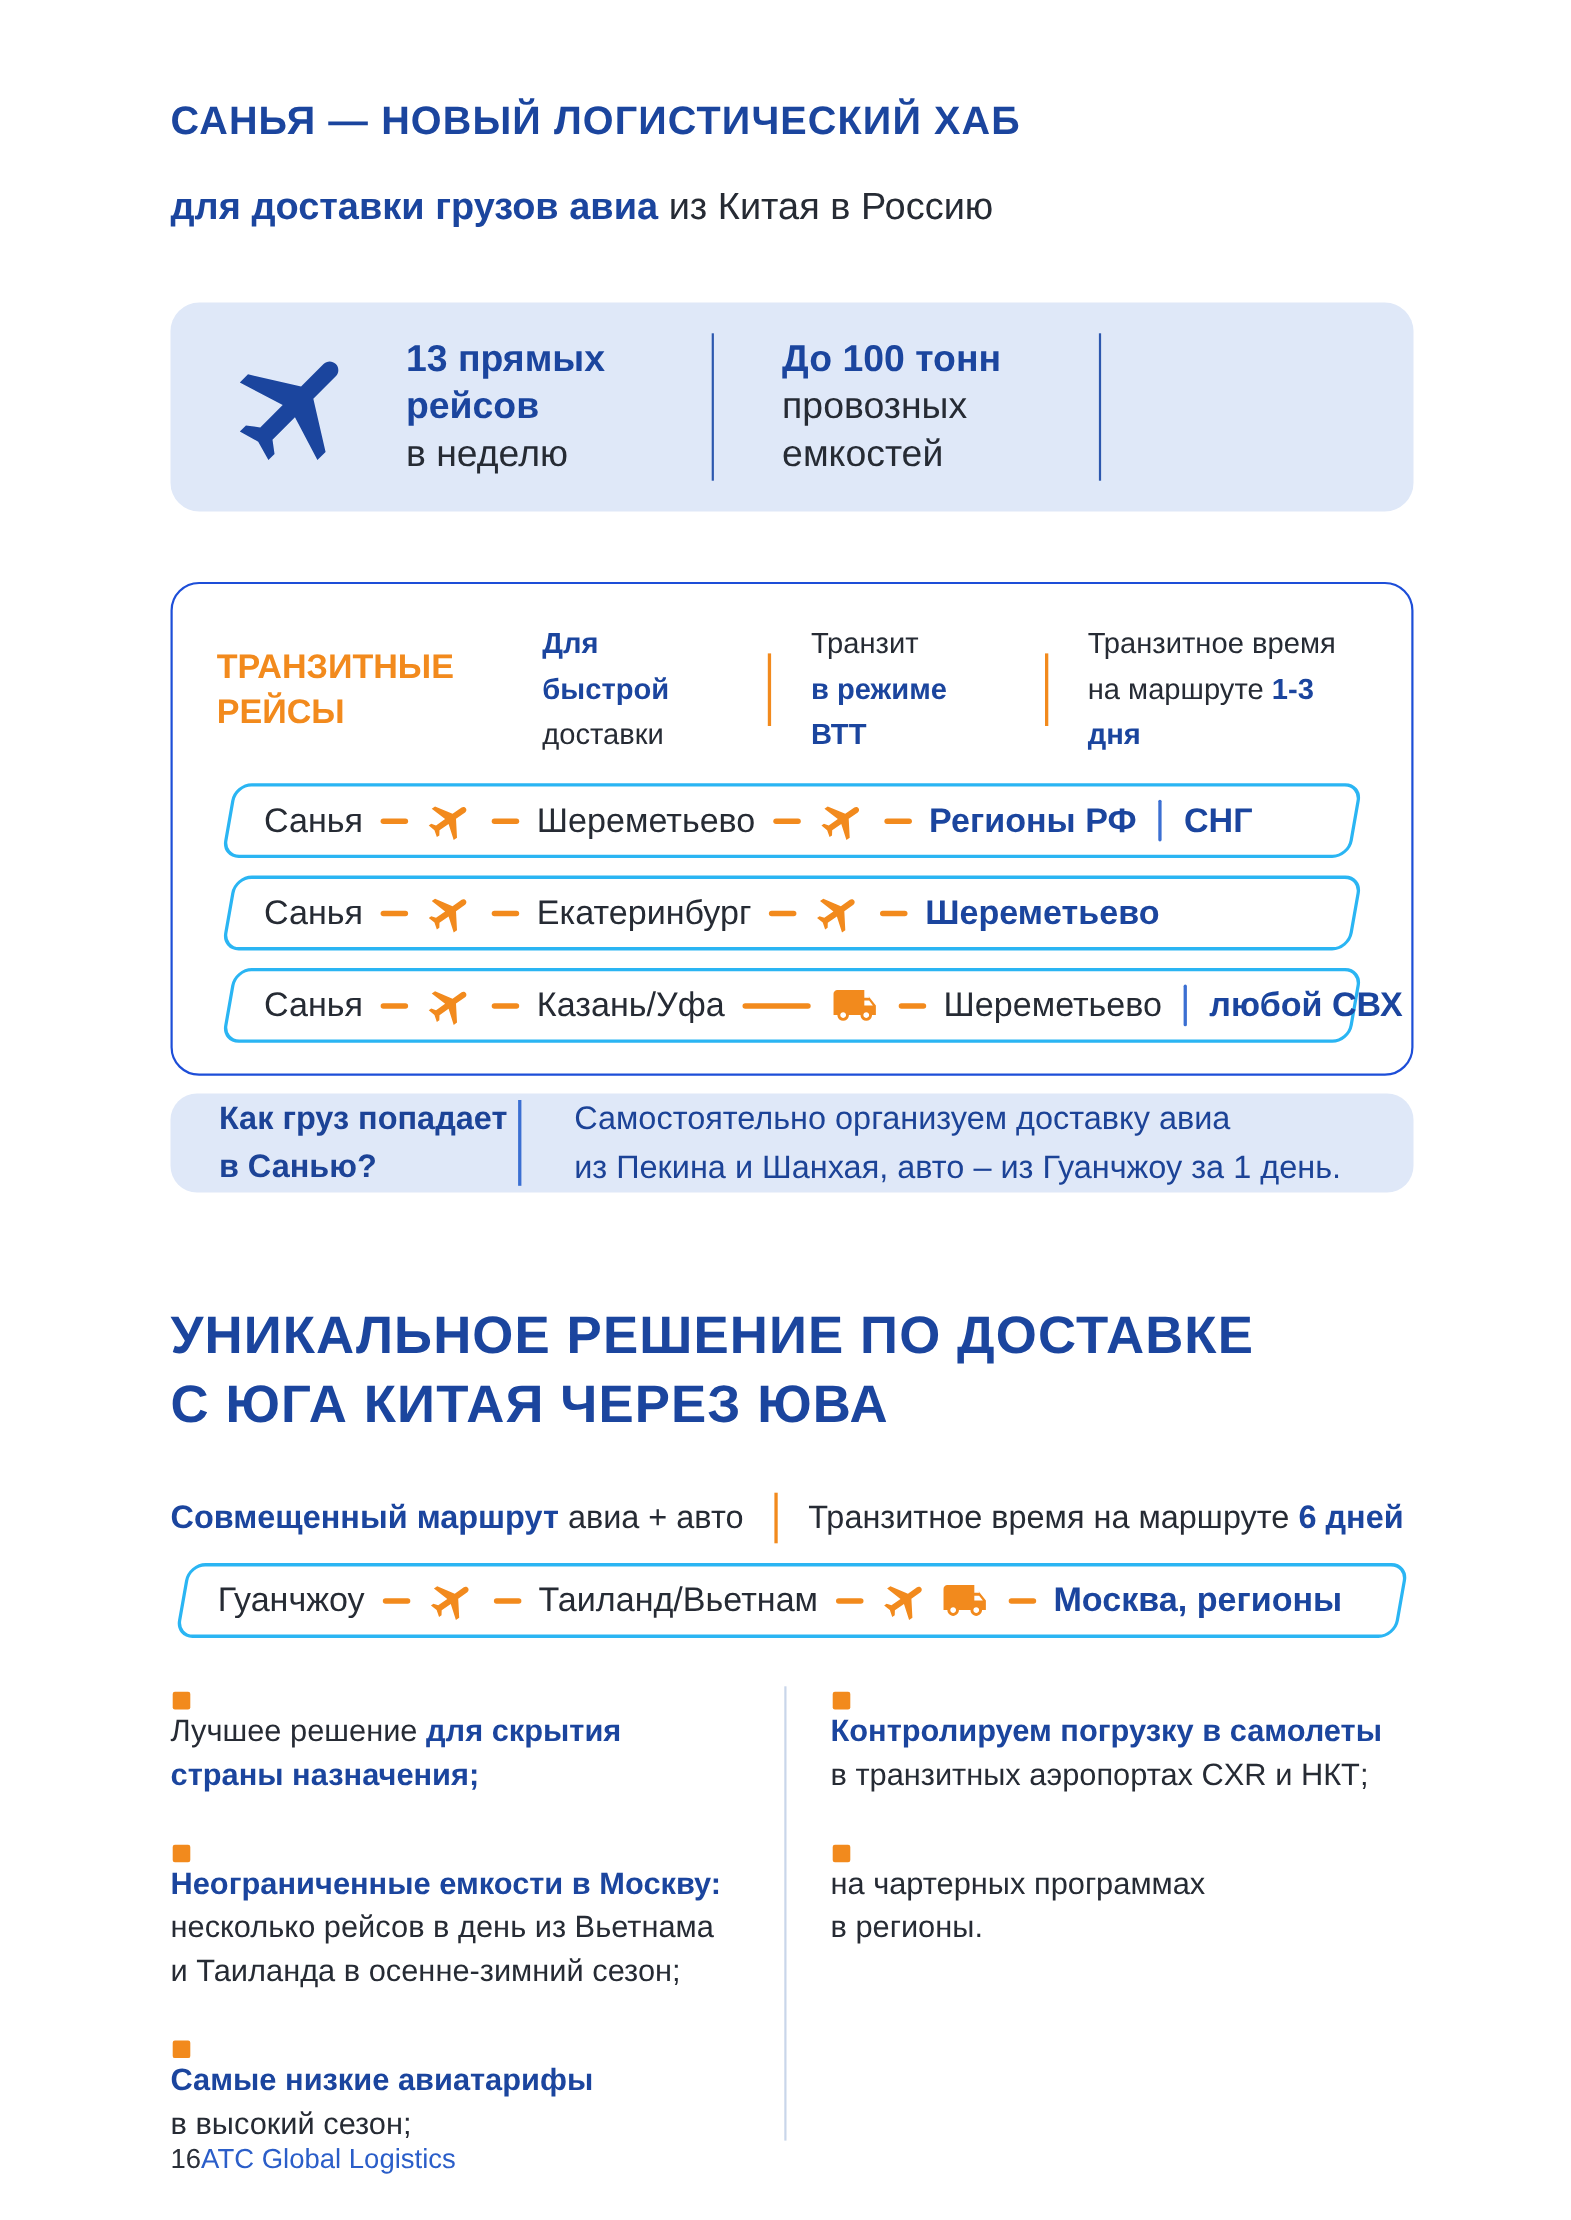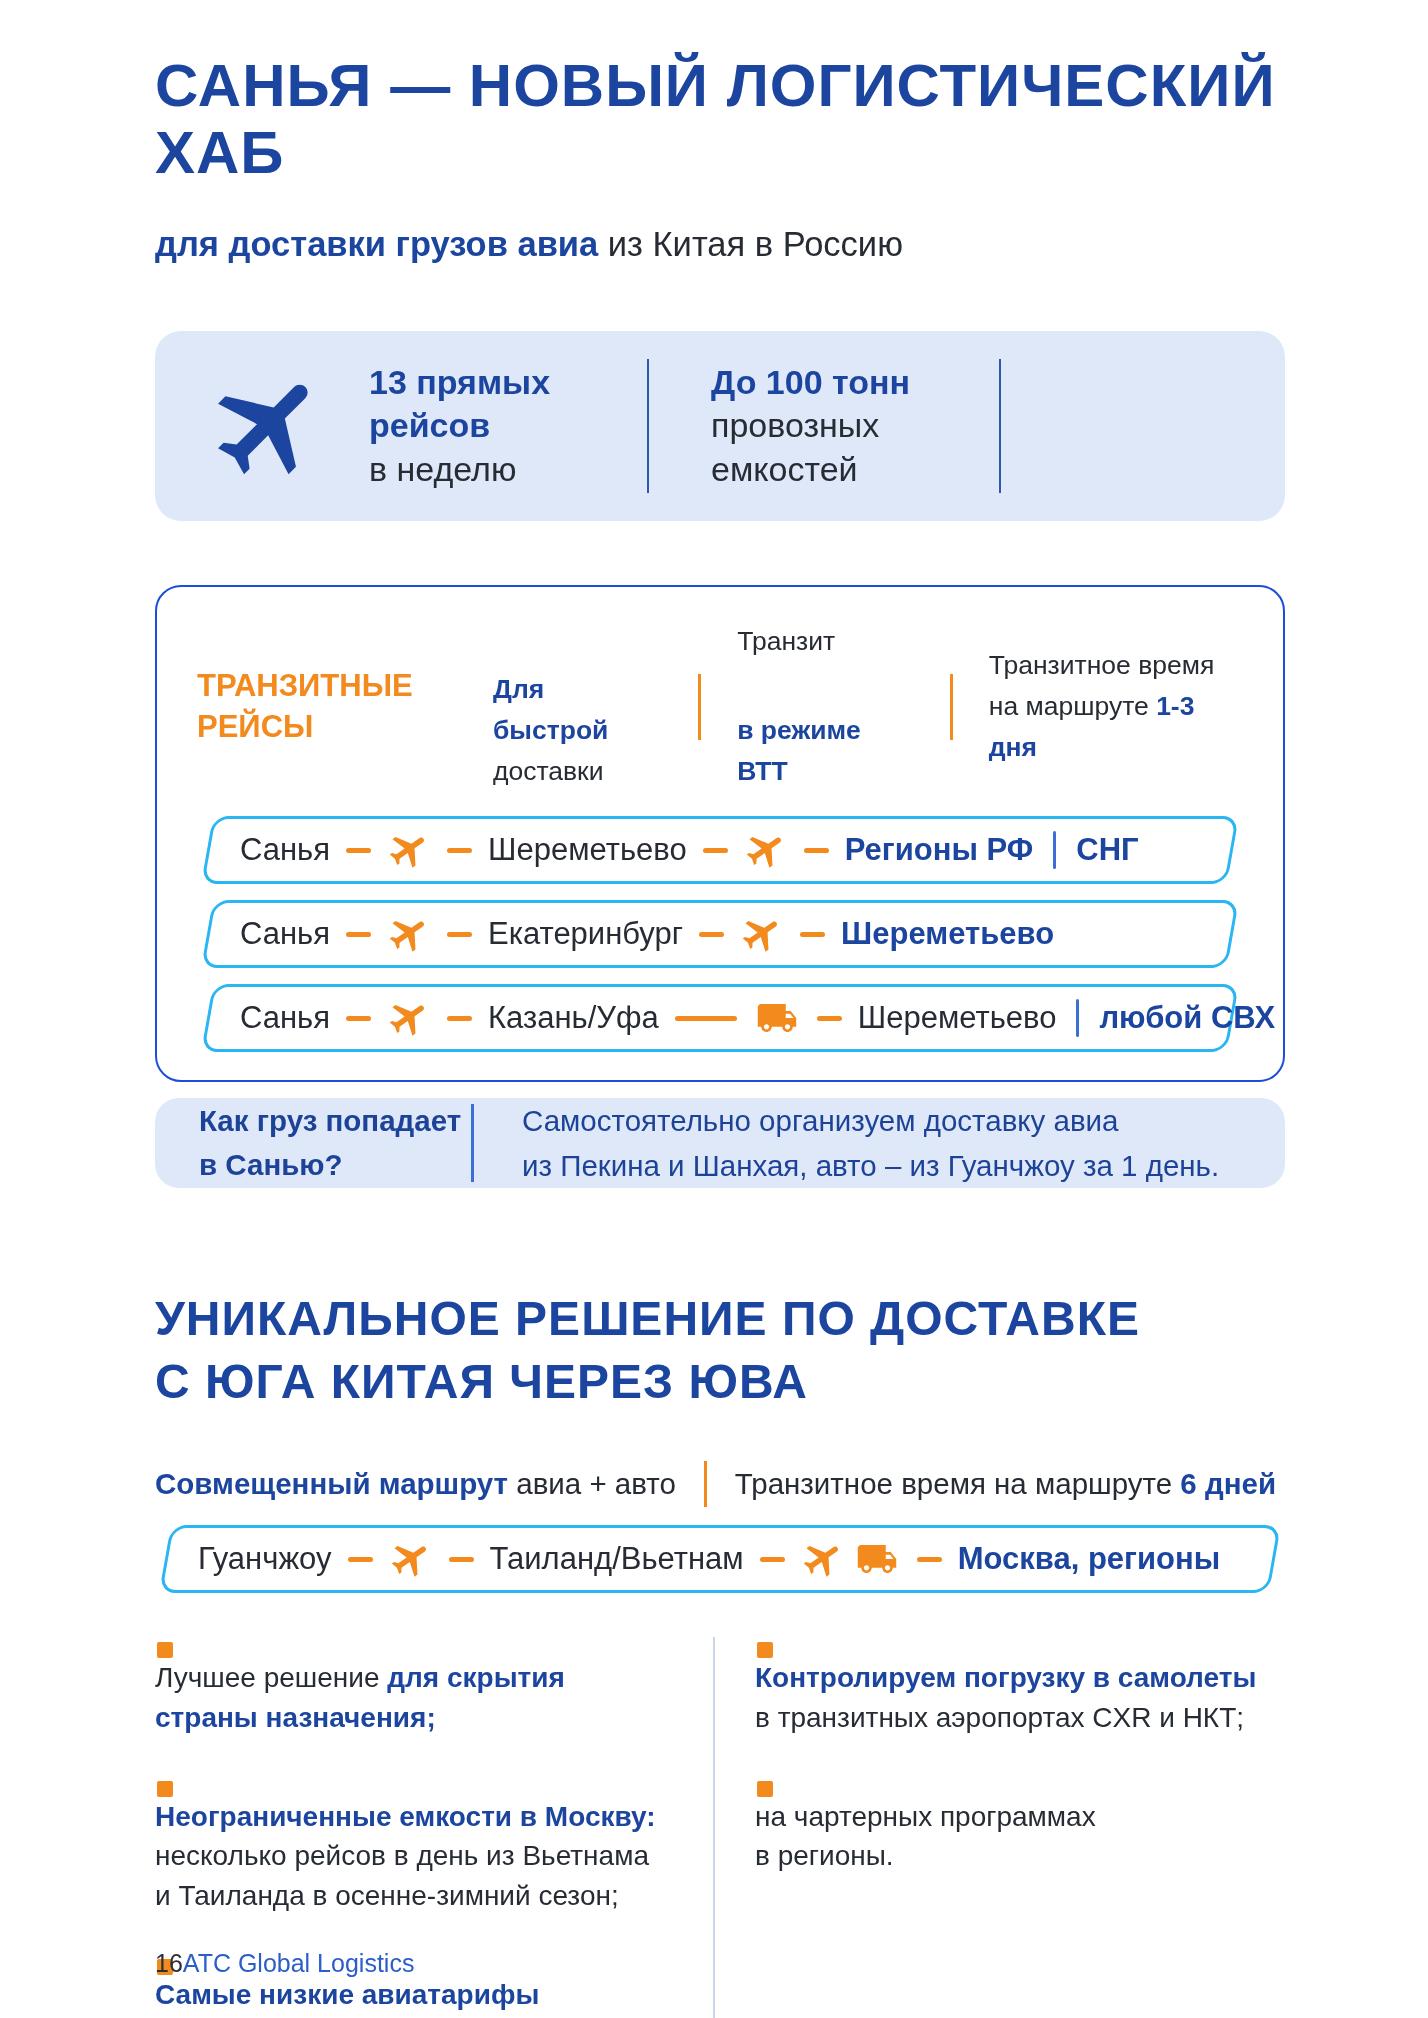--- a/index.html
+++ b/index.html
@@ -15,23 +15,23 @@
   .page{
     position:relative;
     width:1428px;height:2018px;
     background:#fff;
     font-family:"Liberation Sans", sans-serif;
     color:var(--dark);
     overflow:hidden;
   }
   .content{padding:0 143px 0 155px;}
   .pre{white-space:pre-line;}
-  .bold-blue{color:var(--blue);font-weight:bold;margin-top:48px;}
-
-  h1{margin-top:52px;font-size:60px;line-height:1.12;letter-spacing:1px;color:var(--blue);font-weight:bold;}
+  .bold-blue{color:var(--blue);font-weight:bold;}
+
+  h1{margin-top:90px;font-size:36px;line-height:1.12;letter-spacing:1px;color:var(--blue);font-weight:bold;}
   .subtitle{margin-top:36px;font-size:34.5px;line-height:1.3;}
   .subtitle .rest{color:var(--dark);font-weight:normal;}
 
   
   .stats-box{margin-top:64px;height:190px;background:var(--lightbg);border-radius:26px;display:flex;align-items:center;padding:0 40px;}
   .stats-icon{width:150px;display:flex;justify-content:center;flex:none;}
   .big-plane{width:126px;height:126px;transform:rotate(45deg);}
   .big-plane path{fill:var(--blue);}
   .stat{margin-left:24px;}
   .stat-1{width:240px;}

